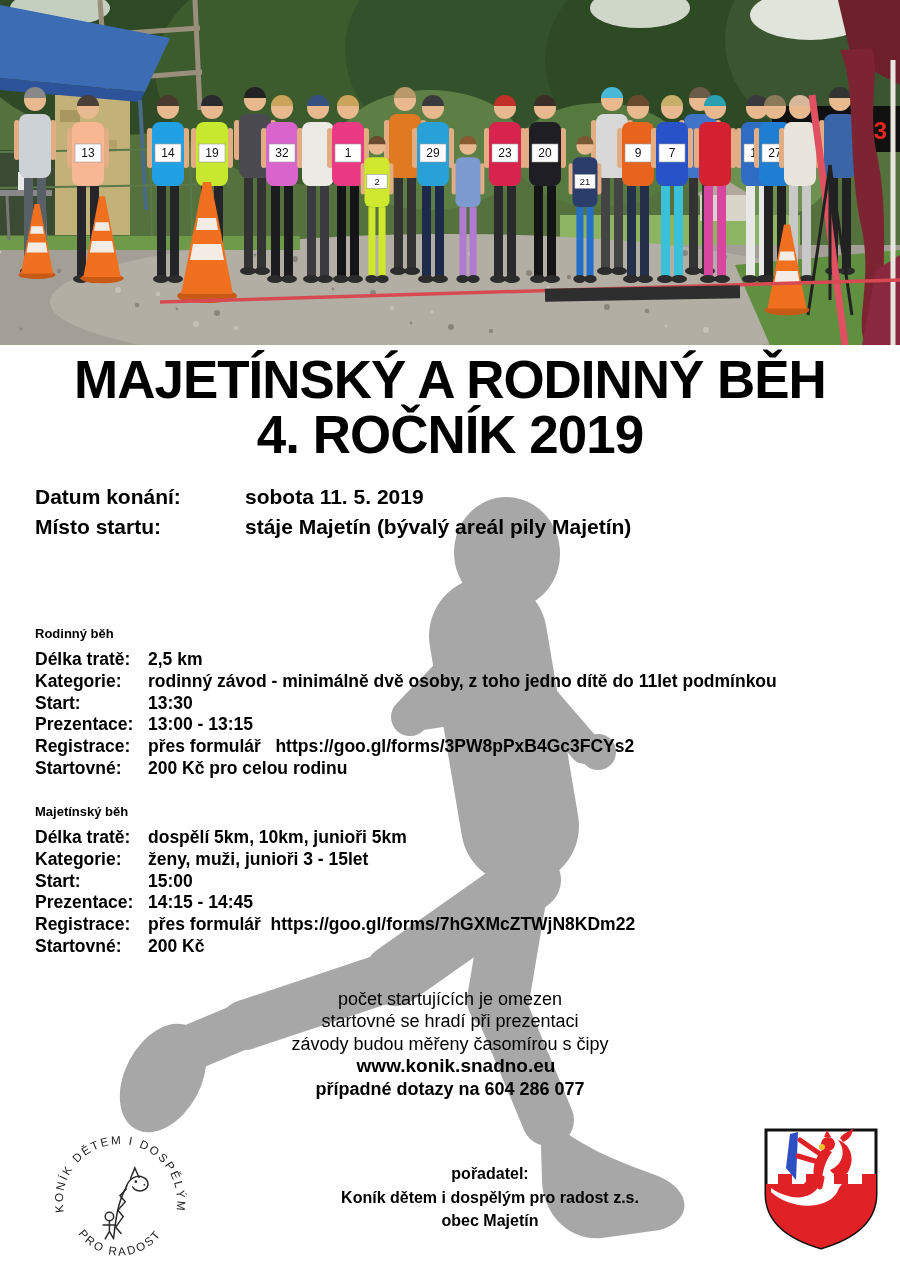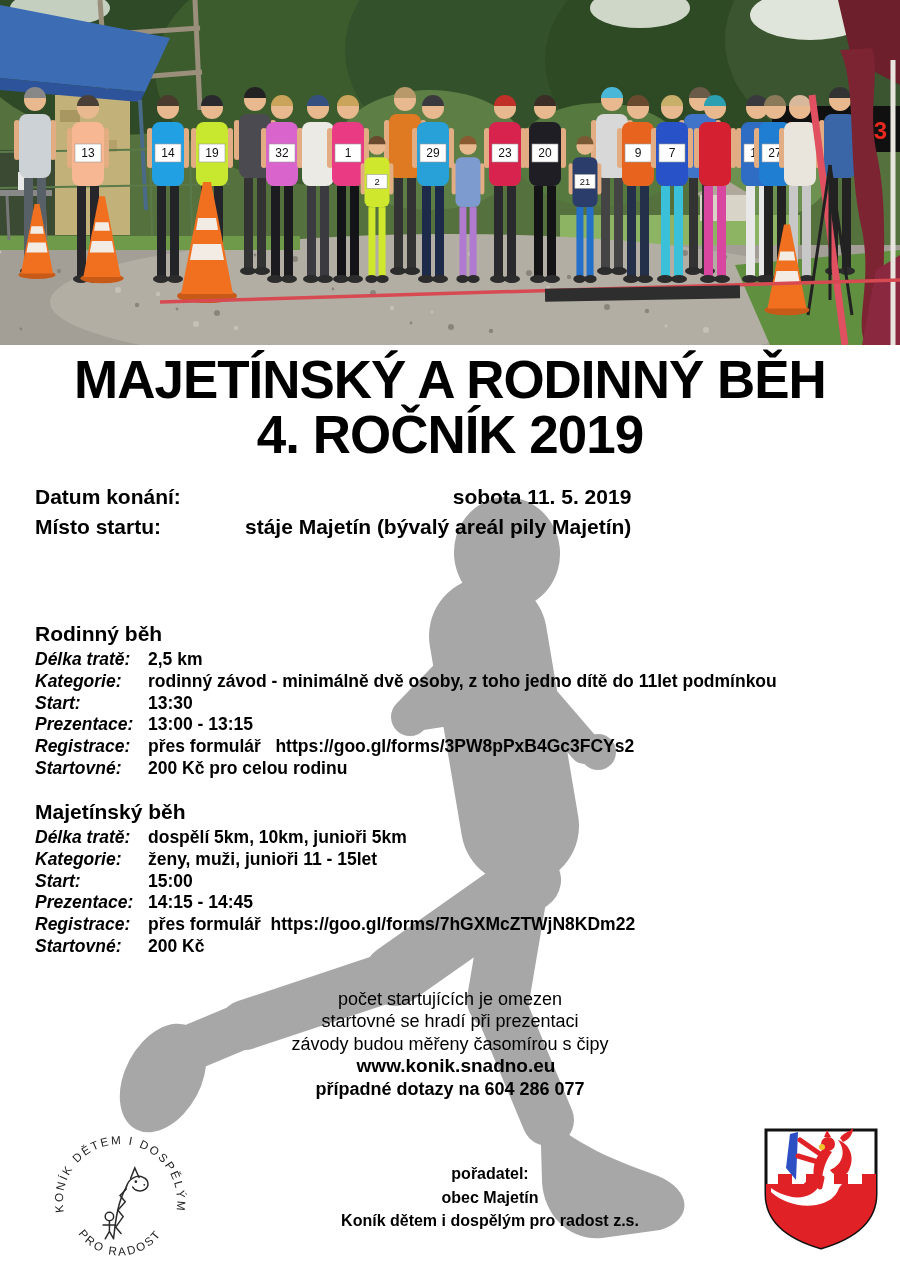--- a/index.html
+++ b/index.html
@@ -4,28 +4,28 @@
 <style>
   html,body{margin:0;padding:0;background:#fff;}
   #poster{position:relative;width:900px;height:1273px;background:#fff;overflow:hidden;
           font-family:"Liberation Sans",sans-serif;color:#000;}
   #silhouette{position:absolute;left:0;top:0;z-index:0;}
   .layer{position:absolute;z-index:1;}
   #photo{left:0;top:0;width:900px;height:345px;}
   #title{top:352px;left:0;width:900px;text-align:center;font-weight:bold;
          font-size:54px;line-height:55px;letter-spacing:-1px;transform:scaleX(.98);}
   #event-info{top:482px;left:35px;font-size:21px;font-weight:bold;line-height:30px;}
-  .erow{display:flex;justify-content:space-between;}
+  .erow{display:flex;}
   .erow .lbl{flex:0 0 210px;}
   .sec{left:35px;font-size:17.5px;font-weight:bold;line-height:21.8px;}
   #sec-rodinny{top:622px;}
   #sec-majetinsky{top:800px;}
-  .sec h3{margin:0 0 3px 0;font-size:21px;line-height:24px;}
+  .sec h3{margin:0 0 3px 0;font-size:13px;line-height:24px;}
   .srow{display:flex;}
-  .srow .lbl{flex:0 0 113px;font-style:italic;}
+  .srow .lbl{flex:0 0 113px;}
   .srow .val{white-space:pre-wrap;}
   #notes{top:988px;left:0;width:900px;text-align:center;font-size:18px;line-height:22.4px;}
   #notes .b{font-weight:bold;}
   #notes .web{font-size:19px;padding-left:12px;}
   #organizer{top:1162px;left:230px;width:520px;text-align:center;font-weight:bold;
              font-size:16px;line-height:23.5px;}
   #logo{left:46px;top:1132px;}
   #coat{left:756px;top:1122px;}
   svg text{font-family:"Liberation Sans",sans-serif;}
 </style>
@@ -538,21 +538,21 @@
 </div>
 
 <div id="sec-majetinsky" class="layer sec">
   <h3>Majetínský běh</h3>
   <div class="srow">
         <span class="lbl">Délka tratě:</span>
         <span class="val">dospělí 5km, 10km, junioři 5km</span>
       </div>
   <div class="srow">
         <span class="lbl">Kategorie:</span>
-        <span class="val">ženy, muži, junioři 11 - 15let</span>
+        <span class="val">ženy, muži, junioři 3 - 15let</span>
       </div>
   <div class="srow">
         <span class="lbl">Start:</span>
         <span class="val">15:00</span>
       </div>
   <div class="srow">
         <span class="lbl">Prezentace:</span>
         <span class="val">14:15 - 14:45</span>
       </div>
   <div class="srow">
@@ -568,22 +568,22 @@
 <div id="notes" class="layer">
   <div>počet startujících je omezen</div>
   <div>startovné se hradí při prezentaci</div>
   <div>závody budou měřeny časomírou s čipy</div>
   <div class="b web">www.konik.snadno.eu</div>
   <div class="b">případné dotazy na 604 286 077</div>
 </div>
 
 <div id="organizer" class="layer">
   <div>pořadatel:</div>
+  <div>Koník dětem i dospělým pro radost z.s.</div>
   <div>obec Majetín</div>
-  <div>Koník dětem i dospělým pro radost z.s.</div>
 </div>
 
 <svg id="logo" class="layer" width="148" height="148" viewBox="0 0 140 140">
   <defs>
     <path id="arcTop" d="M 18,80 A 54,54 0 1 1 122,80"></path>
     <path id="arcBot" d="M 26,88 A 48,48 0 0 0 114,88"></path>
   </defs>
   <text font-size="11" letter-spacing="2" fill="#222" font-family="DejaVu Serif, serif">
     <textPath href="#arcTop" startOffset="50%" text-anchor="middle">KONÍK DĚTEM I DOSPĚLÝM</textPath>
   </text>

